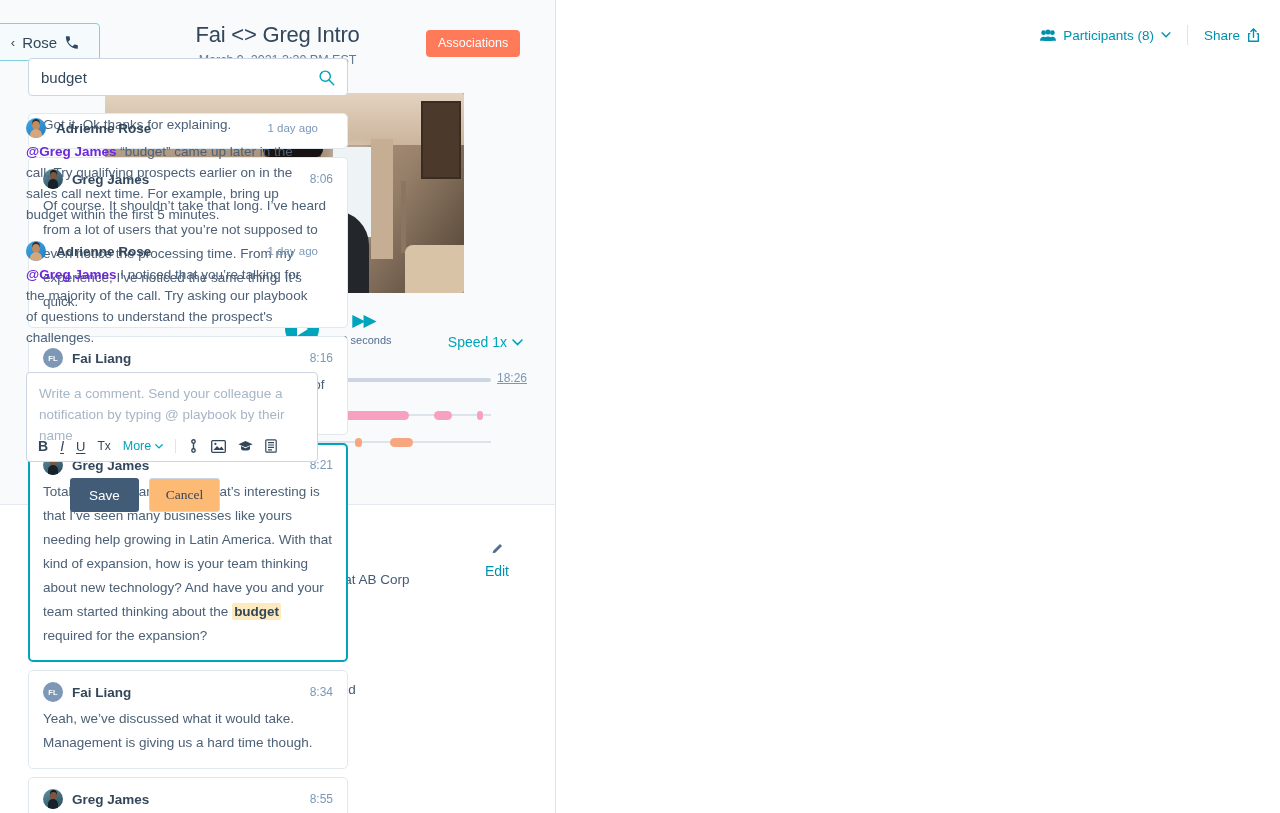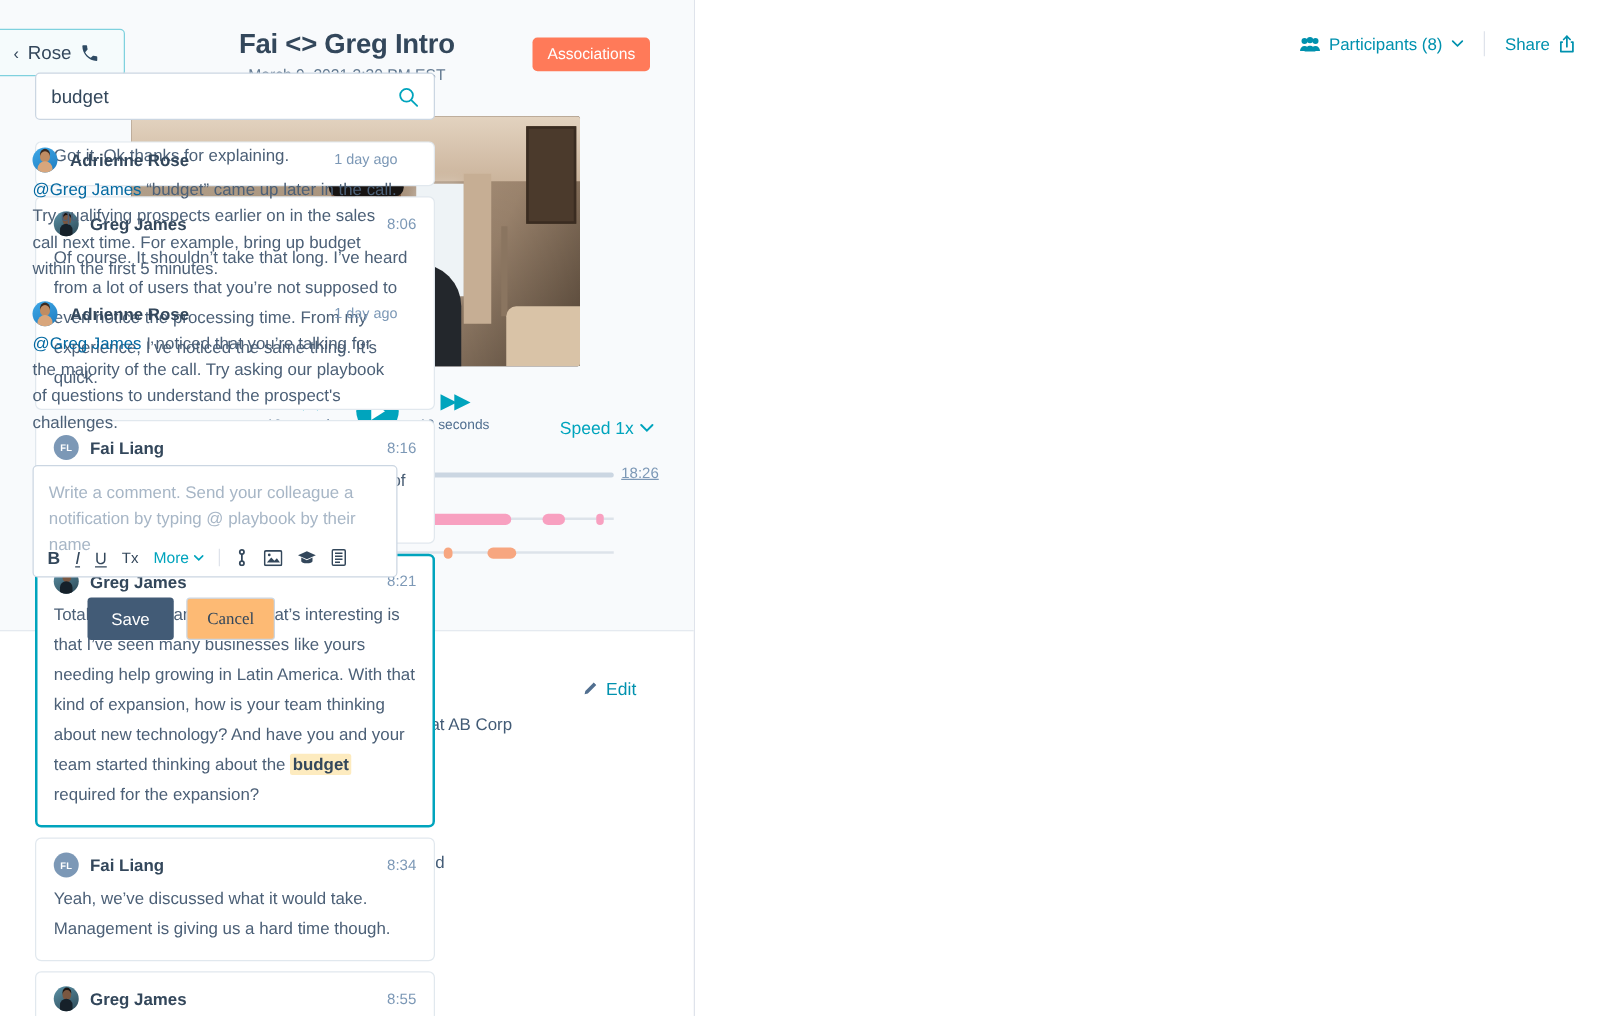--- a/index.html
+++ b/index.html
@@ -28,21 +28,21 @@
     background: #f5fbfc;
     display: flex; align-items: center; justify-content: center; gap: 7px;
     cursor: pointer;
   }
   .back-btn .chev { color: #33475b; font-size: 13px; line-height: 1; }
   .back-btn .lbl { color: #33475b; font-size: 15px; }
   .phone-ico { color: #2e4a63; }
 
   .call-title {
     position: absolute; left: 0; top: 22px; width: 555px;
-    text-align: center; font-size: 22px; font-weight: 700;
+    text-align: center; font-size: 22px; font-weight: 400;
     color: #33475b; letter-spacing: -0.2px;
   }
   .call-date {
     position: absolute; left: 0; top: 53px; width: 555px;
     text-align: center; font-size: 12.5px; color: #637a91;
   }
   .assoc-badge {
     position: absolute; left: 426px; top: 30px;
     background: #ff7a59; color: #ffffff;
     font-size: 12.5px; padding: 6px 12px 7px; border-radius: 4px;
@@ -133,21 +133,21 @@
     border-left:7px solid transparent;border-right:7px solid transparent;border-top:9px solid #0091ae;}
   .ph-bot { position:absolute; left:251px; top:452px; width:0;height:0;
     border-left:7px solid transparent;border-right:7px solid transparent;border-bottom:9px solid #0091ae;}
 
   
   .notes { position:absolute; left:0; top:505px; width:555px; }
   .notes-hdr { position:absolute; left:42px; top:36px; display:flex; align-items:center; gap:10px; cursor:pointer;}
   .notes-hdr .cv { color:#00a4bd; font-size:13px;}
   .notes-hdr .tt { font-size:16px; font-weight:700; color:#33475b;}
   .notes-edit { position:absolute; right:46px; top:38px; display:flex; align-items:center; gap:7px;
-    color:#0091ae; font-size:14px; cursor:pointer;}
+    color:#0091ae; font-size:14px; cursor:pointer;flex-direction:column;}
   .notes-body { position:absolute; left:42px; top:63px; width:470px; font-size:13.5px;
     color:#425b76; line-height:23px;}
   .notes-body .ln { white-space:nowrap; }
   .notes-body .gap { height:18px; }
 
   
   .mid { position:absolute; left:556px; top:0; width:380px; height:813px; background:#fff;}
   .search-wrap { position:absolute; left:28px; top:58px; width:320px; height:38px;}
   .search-box {
     position:absolute; inset:0; border:1px solid #cbd6e2; border-radius:4px;
@@ -198,21 +198,21 @@
   .participants { display:flex; align-items:center; gap:7px; color:#0091ae; font-size:13.5px; cursor:pointer;}
   .vdiv { width:1px; height:20px; background:#dfe3eb; margin:0 16px;}
   .share { display:flex; align-items:center; gap:7px; color:#0091ae; font-size:13.5px; cursor:pointer;}
 
   .cm-list { position:absolute; left:26px; top:118px; width:292px;}
   .cm { margin-bottom:16px;}
   .cm-head { display:flex; align-items:center; margin-bottom:3px;}
   .cm-name { font-size:13.5px; font-weight:700; color:#33475b; margin-left:10px;}
   .cm-ago { margin-left:auto; font-size:11.5px; color:#7c98b6;}
   .cm-text { font-size:13.5px; line-height:21px; color:#4c6077;}
-  .mention { font-weight:400; color:#0369a1;}
+  .mention { font-weight:700; color:#6d28d9;}
 
   .editor {
     position:absolute; left:26px; top:372px; width:292px; height:90px;
     border:1px solid #cbd6e2; border-radius:4px; background:#fff; padding:10px 12px 0;
   }
   .ed-ph { font-size:13.5px; line-height:21px; color:#a7b6c6;}
   .ed-toolbar { position:absolute; left:11px; bottom:8px; display:flex; align-items:center; gap:12px;}
   .tb-i { font-size:13px; color:#33475b; cursor:pointer; line-height:1;}
   .tb-more { color:#00a4bd; font-size:12.5px; cursor:pointer; display:flex; align-items:center; gap:4px;}
   .tb-sep { width:1px; height:14px; background:#dfe3eb;}

